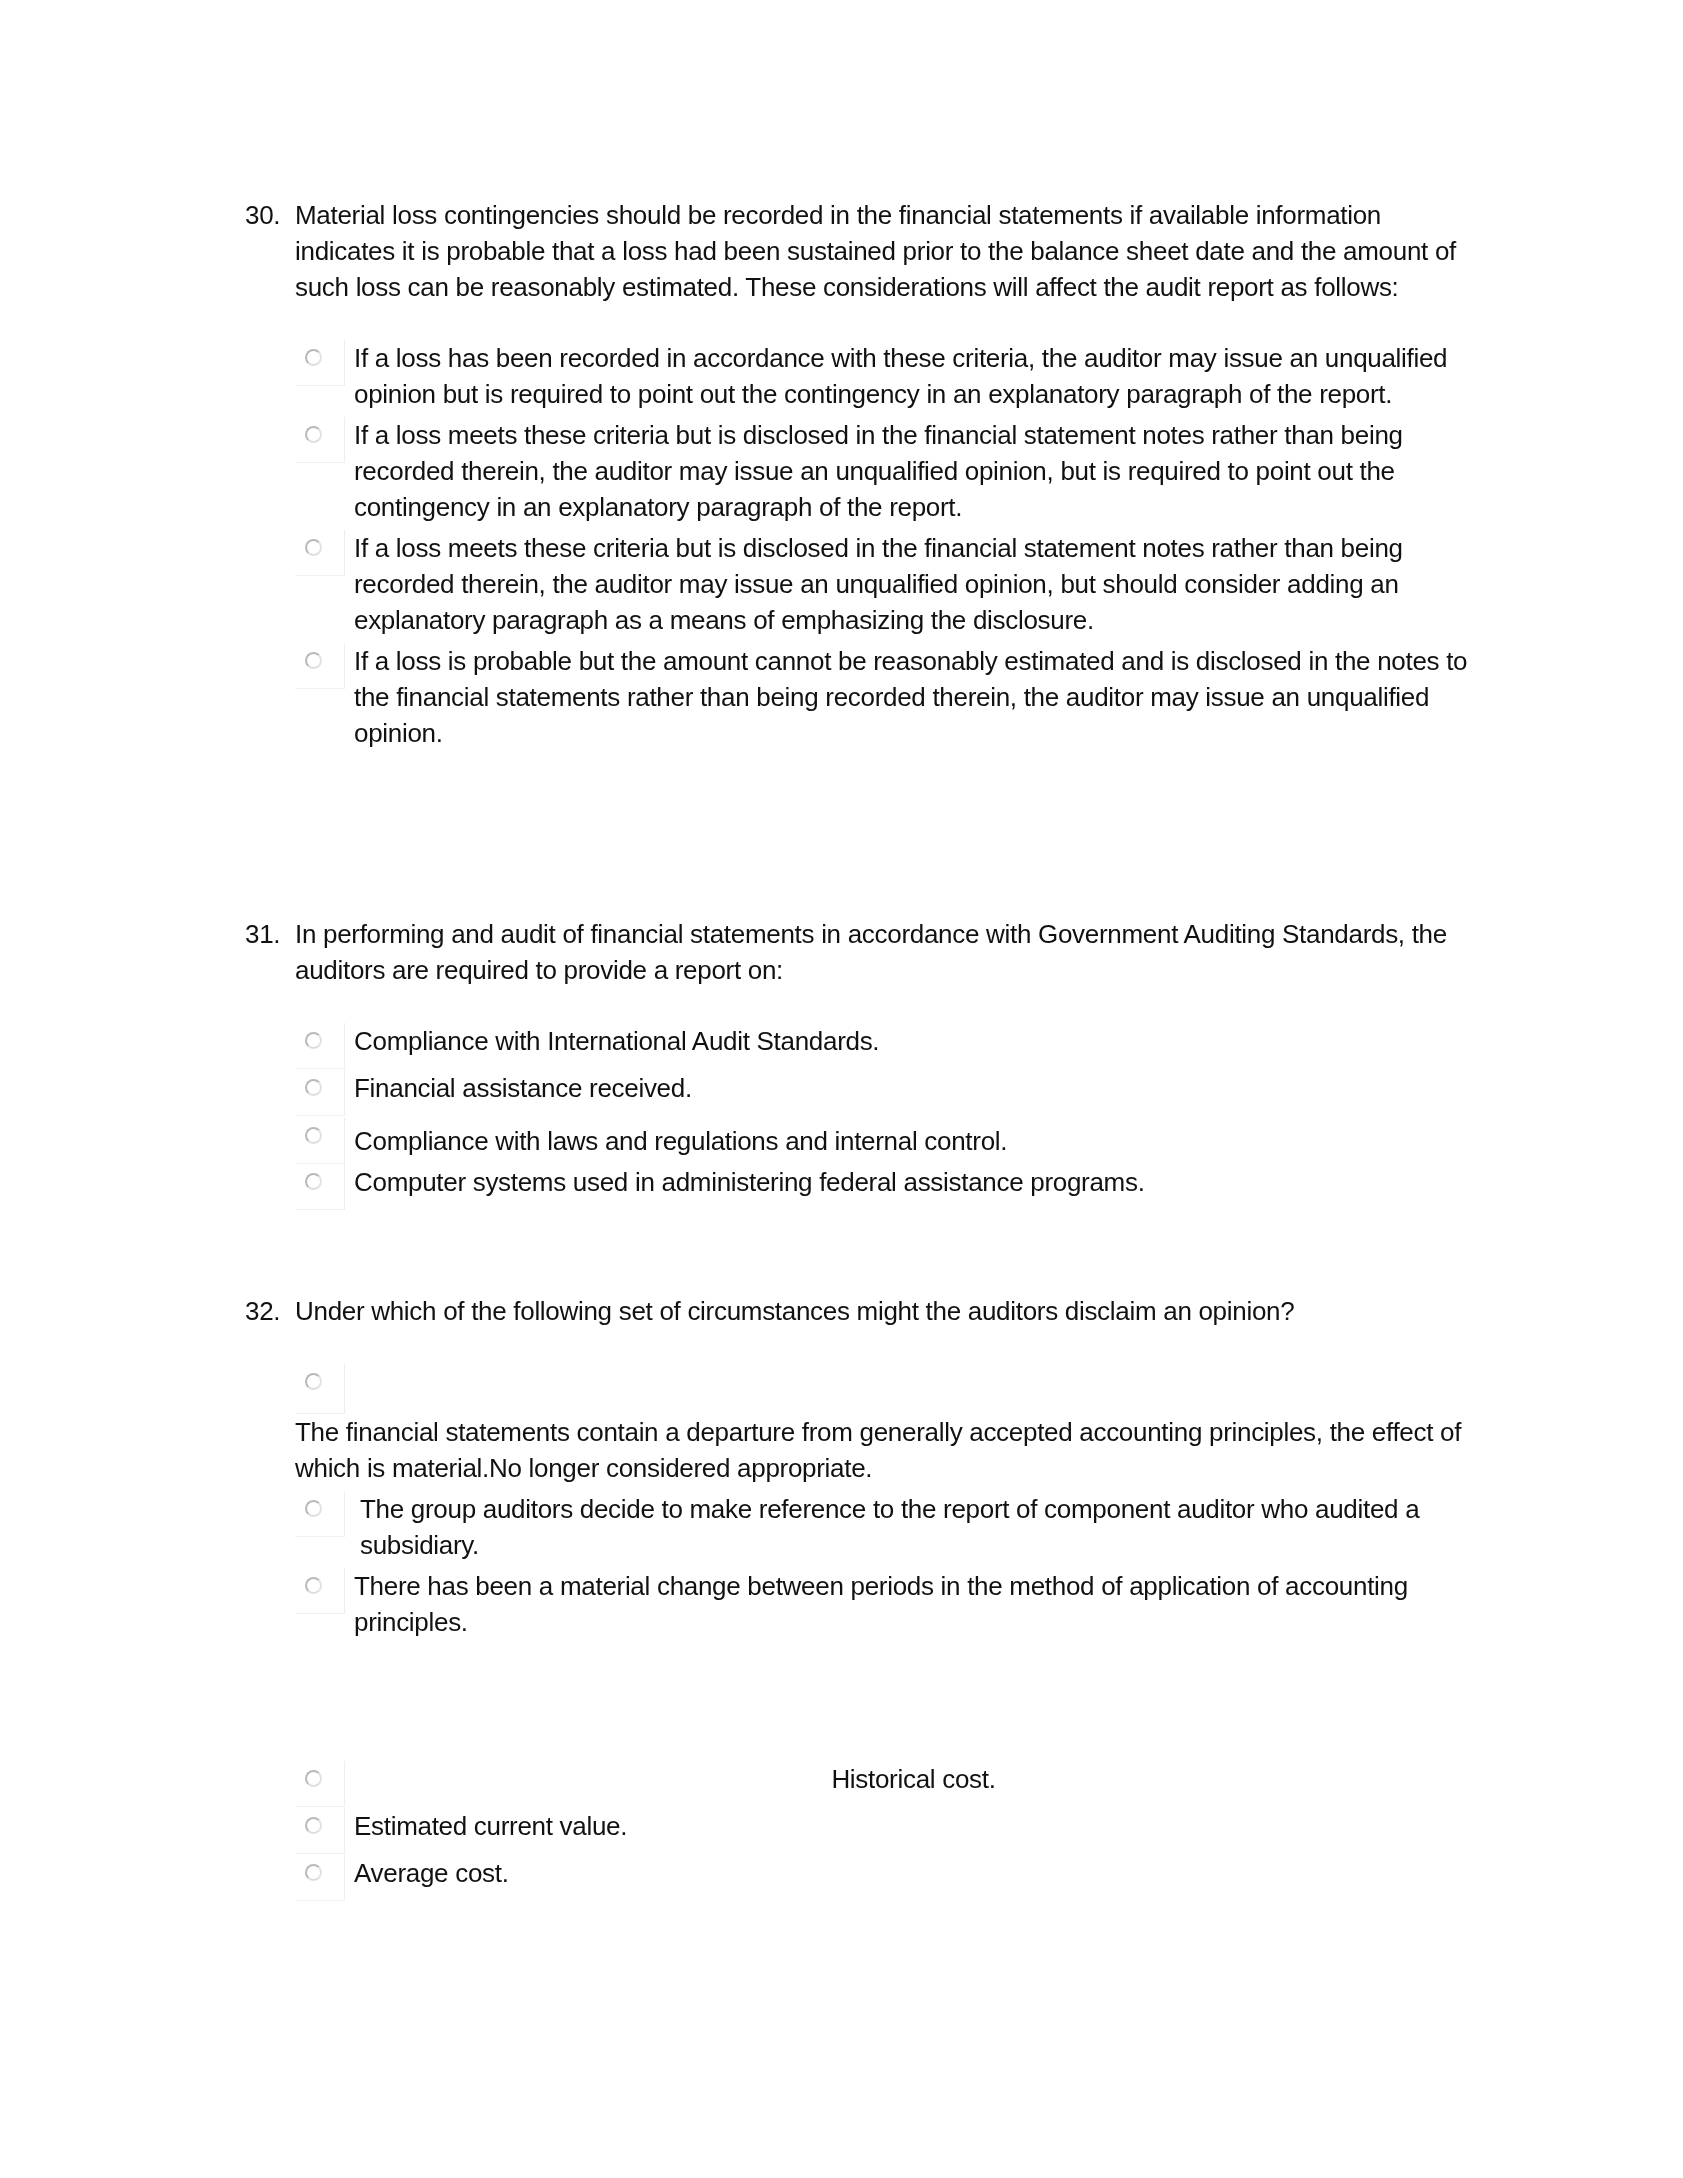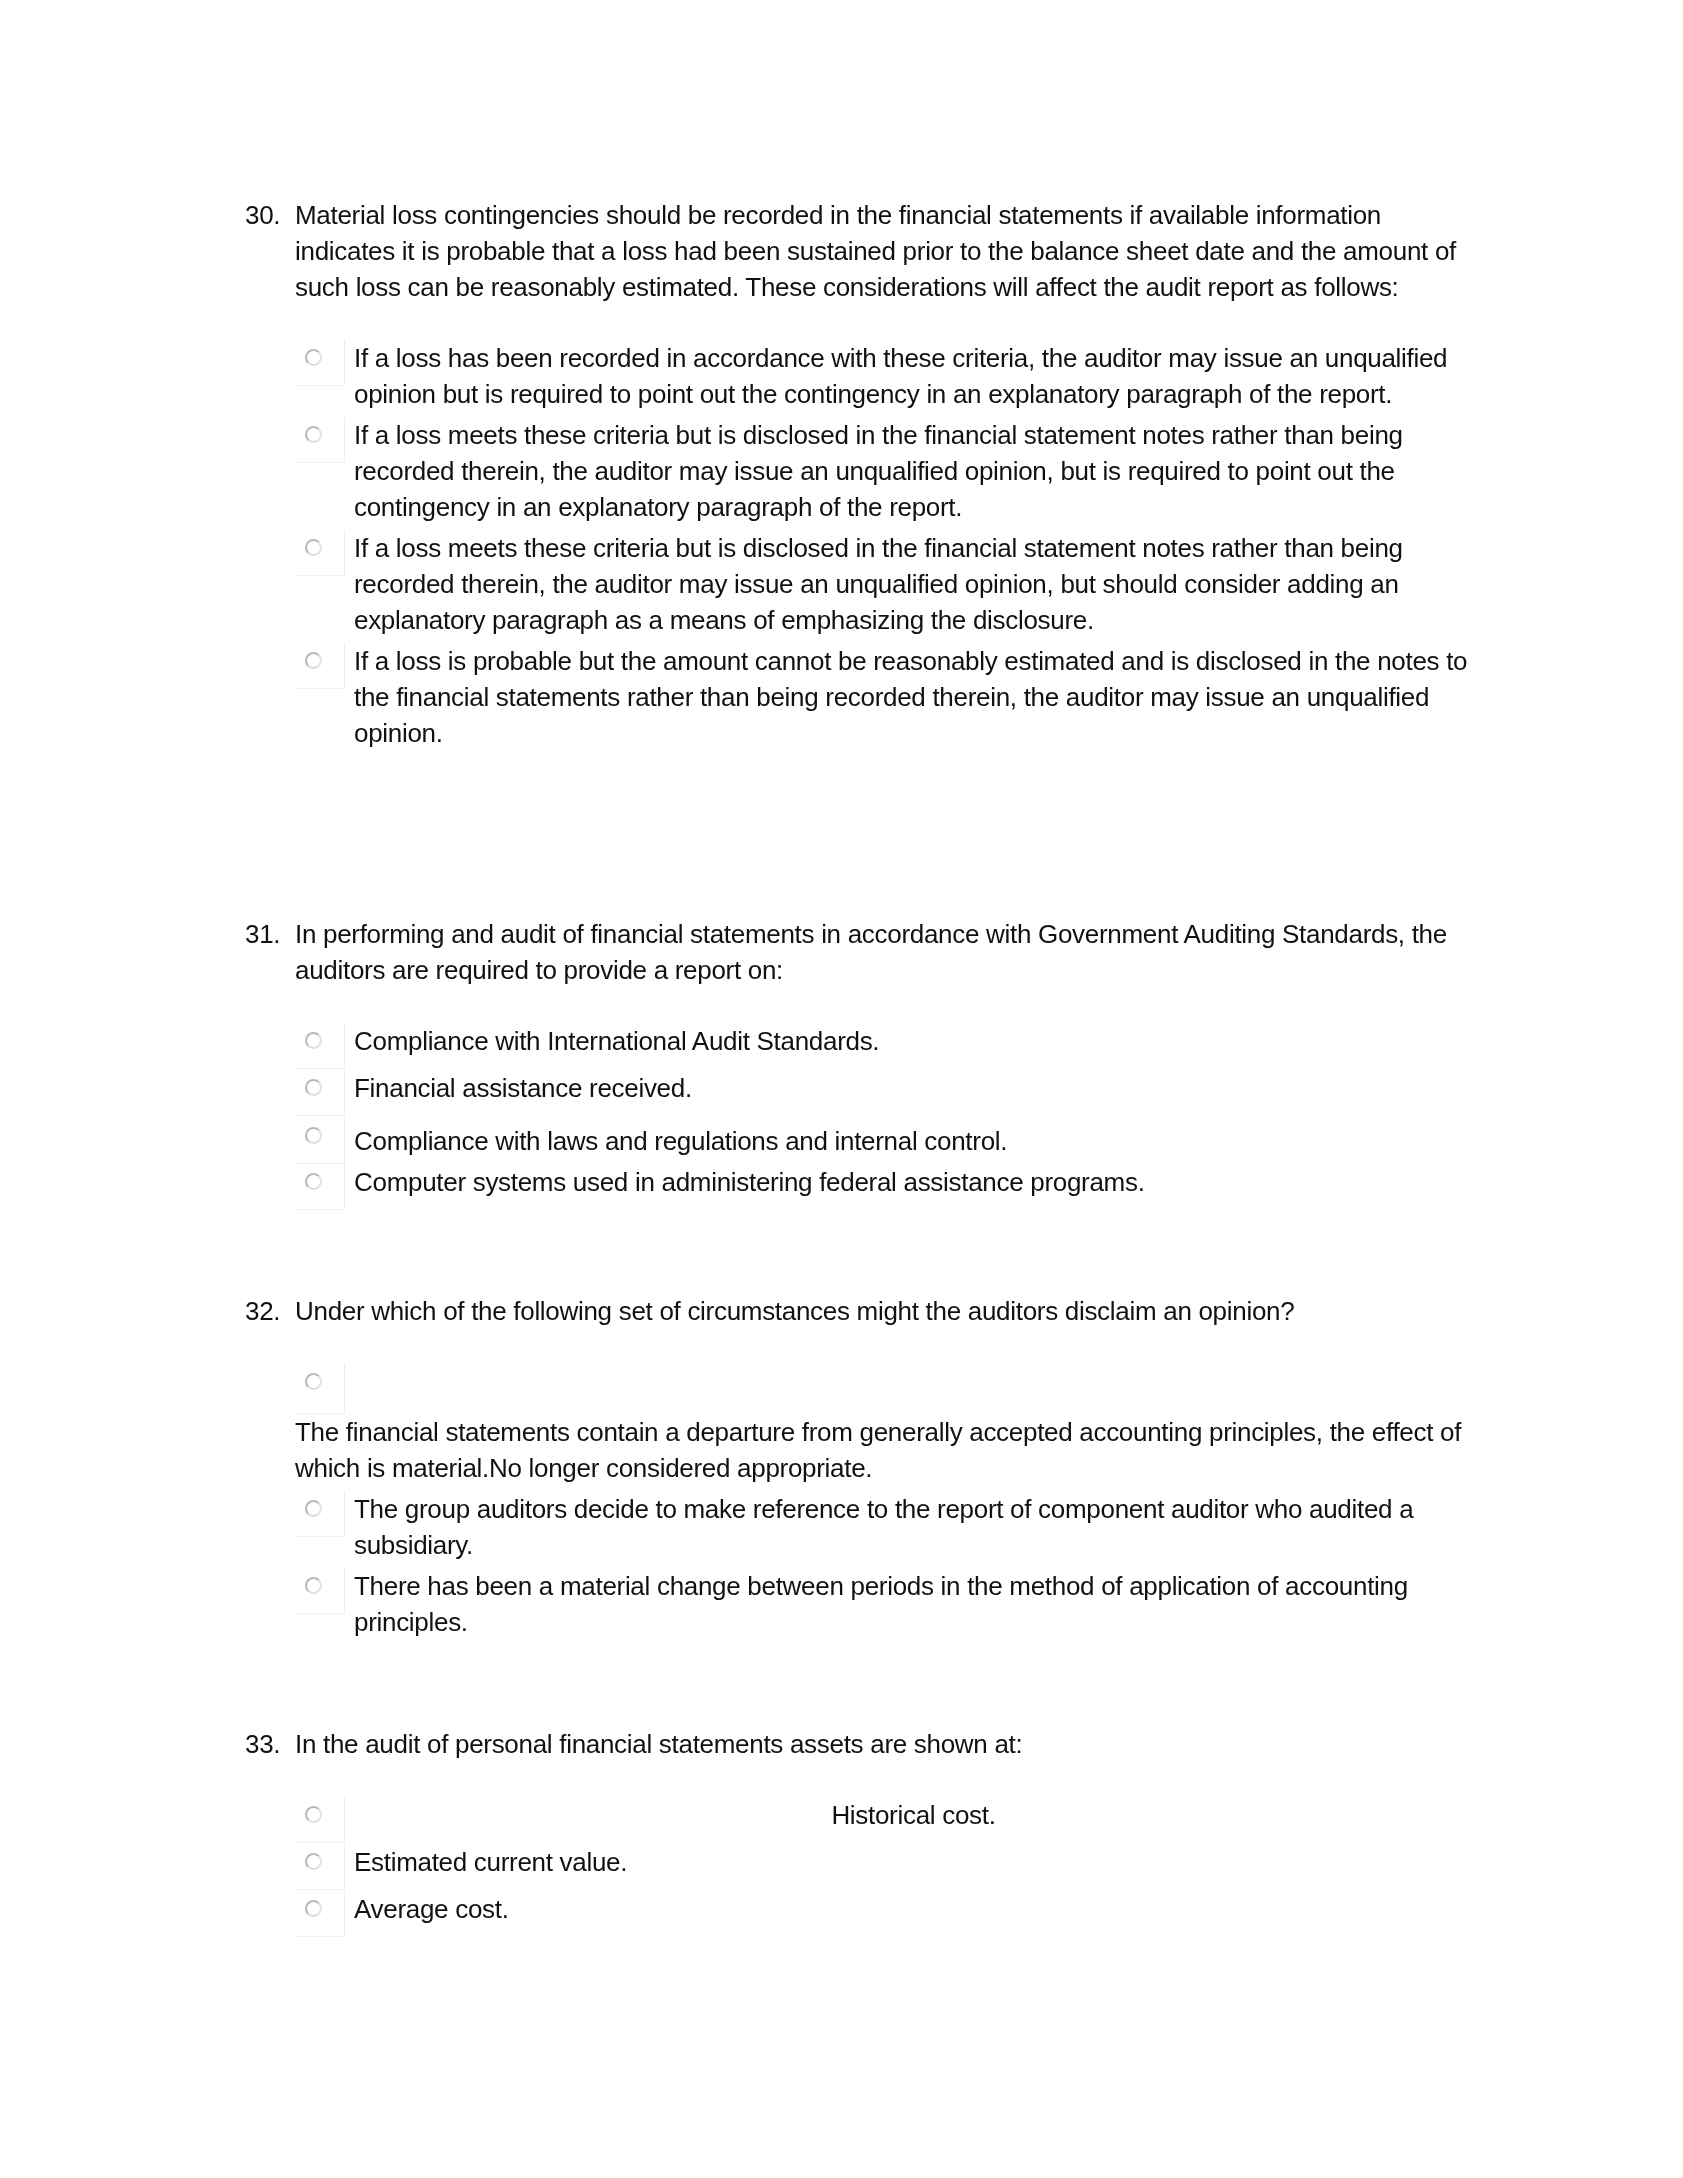--- a/index.html
+++ b/index.html
@@ -104,40 +104,36 @@
       <span class="q-num">32.</span>
       <span class="q-text">Under which of the following set of circumstances might the auditors disclaim an opinion?</span>
     </div>
     <div class="options">
       <div class="option" style="margin-bottom:5px;flex-direction:column;">
         <span class="radio-cell">
             <span class="radio"></span>
           </span>
         <span class="opt-text">The financial statements contain a departure from generally accepted accounting principles, the effect of which is material.No longer considered appropriate.</span>
       </div>
-      <div class="option" style="margin-bottom:5px;">
+      <div class="option" style="margin-bottom:5px;gap:6px;">
         <span class="radio-cell">
             <span class="radio"></span>
           </span>
         <span class="opt-text">The group auditors decide to make reference to the report of component auditor who audited a subsidiary.</span>
       </div>
       <div class="option" style="margin-bottom:5px;">
         <span class="radio-cell">
             <span class="radio"></span>
           </span>
         <span class="opt-text">There has been a material change between periods in the method of application of accounting principles.</span>
       </div>
     </div>
   </div>
 
   <div class="question" style="top:1726px;">
-    <div class="q-stem">
-      <span class="q-num">33.</span>
-      <span class="q-text">In the audit of personal financial statements assets are shown at:</span>
-    </div>
     <div class="options">
       <div class="option" style="height:47px;text-align:center;">
         <span class="radio-cell">
             <span class="radio"></span>
           </span>
         <span class="opt-text">Historical cost.</span>
       </div>
       <div class="option" style="height:47px;">
         <span class="radio-cell">
             <span class="radio"></span>

